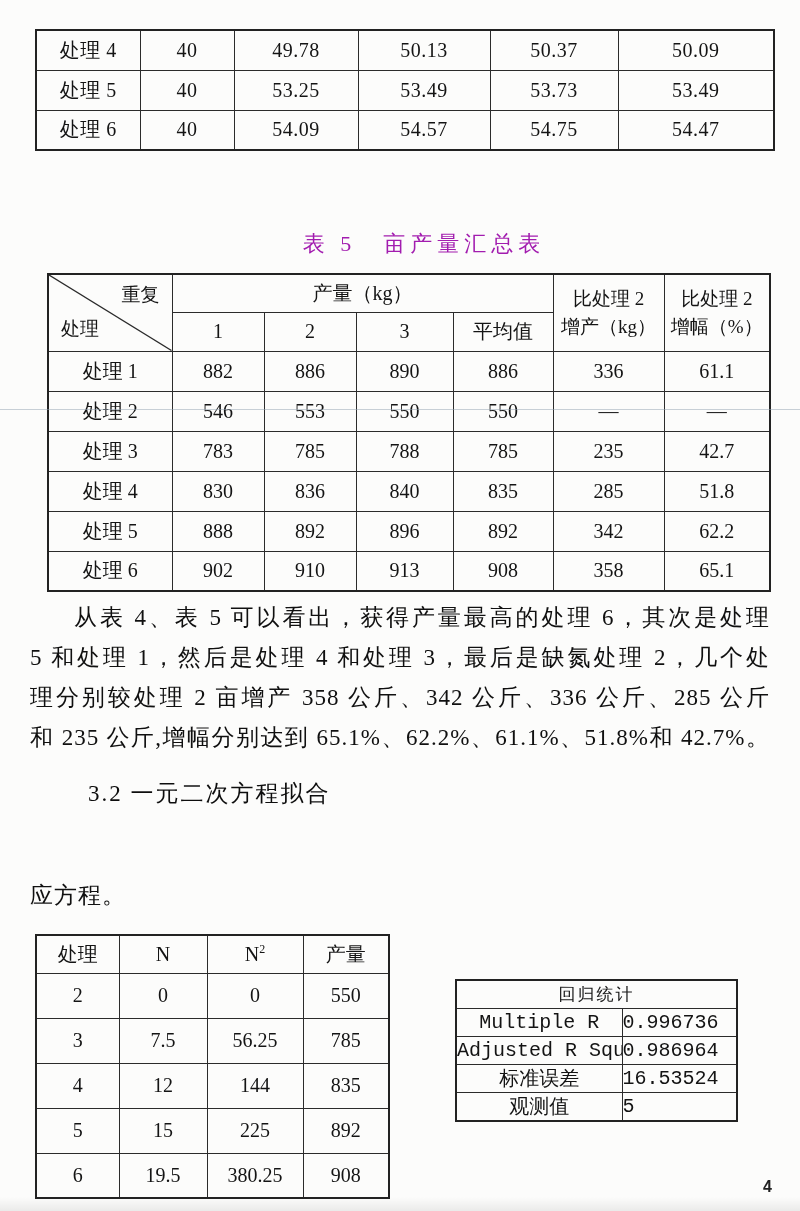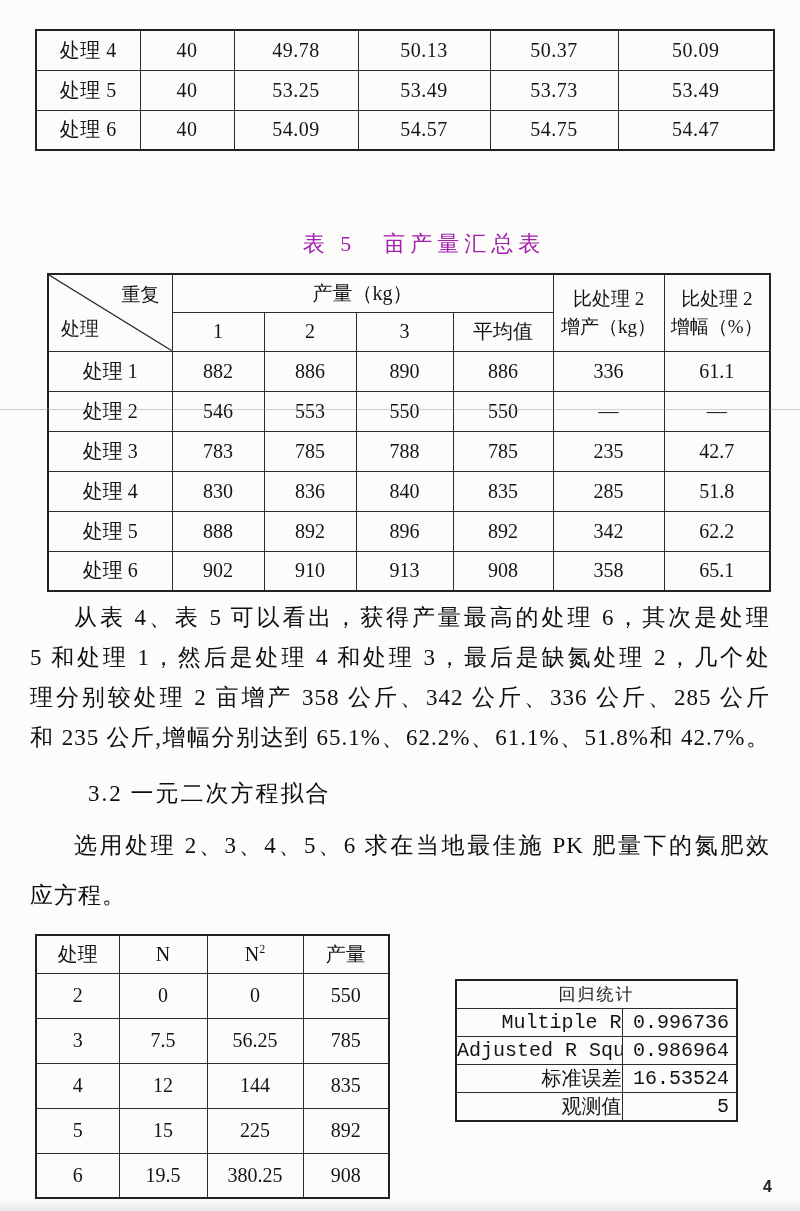--- a/index.html
+++ b/index.html
@@ -71,22 +71,22 @@
   .t-n tr.hd td { height: 38px; }
   .t-n sup { font-size: 12px; }
 
   
   .t-reg { left: 455px; top: 971px; width: 281px; border: 2.5px solid #1d1d1d; margin-top: 8px; }
   .t-reg td {
     border: 1.5px solid #1d1d1d; height: 28px;
     font-family: "Liberation Mono", "DejaVu Sans Mono", monospace;
     font-size: 16px; color: #101010;
   }
-  .t-reg td.lbl { text-align: right; }
-  .t-reg td.val { text-align: right; padding-right: 7px; }
+  .t-reg td.lbl { text-align: center; }
+  .t-reg td.val { text-align: left; padding-right: 7px; }
   .t-reg td.ttl { text-align: center; font-size: 17px; letter-spacing: 2px; }
 
   .page-number {
     position: absolute; left: 763px; top: 1178px;
     font-size: 16px; font-weight: 700; color: #222;
     font-family: "Liberation Sans", sans-serif;
   }
 
   
   .scan-line { position: absolute; left: 0; top: 409px; width: 800px; height: 1px;
@@ -234,23 +234,20 @@
 
   <div class="para p1">
     <div class="line indent">从表 4、表 5 可以看出，获得产量最高的处理 6，其次是处理</div>
     <div class="line">5 和处理 1，然后是处理 4 和处理 3，最后是缺氮处理 2，几个处</div>
     <div class="line">理分别较处理 2 亩增产 358 公斤、342 公斤、336 公斤、285 公斤</div>
     <div class="line">和 235 公斤,增幅分别达到 65.1%、62.2%、61.1%、51.8%和 42.7%。</div>
   </div>
 
   <div class="section-heading">3.2  一元二次方程拟合</div>
 
-  <div class="p2-l1 para">
-    <div class="line indent">选用处理 2、3、4、5、6 求在当地最佳施 PK 肥量下的氮肥效</div>
-  </div>
   <div class="p2-l2 para">
     <div class="line short">应方程。</div>
   </div>
 
   <table class="t t-n">
     <colgroup>
       <col style="width:83px">
         <col style="width:88px">
         <col style="width:96px">
         <col style="width:86px">

